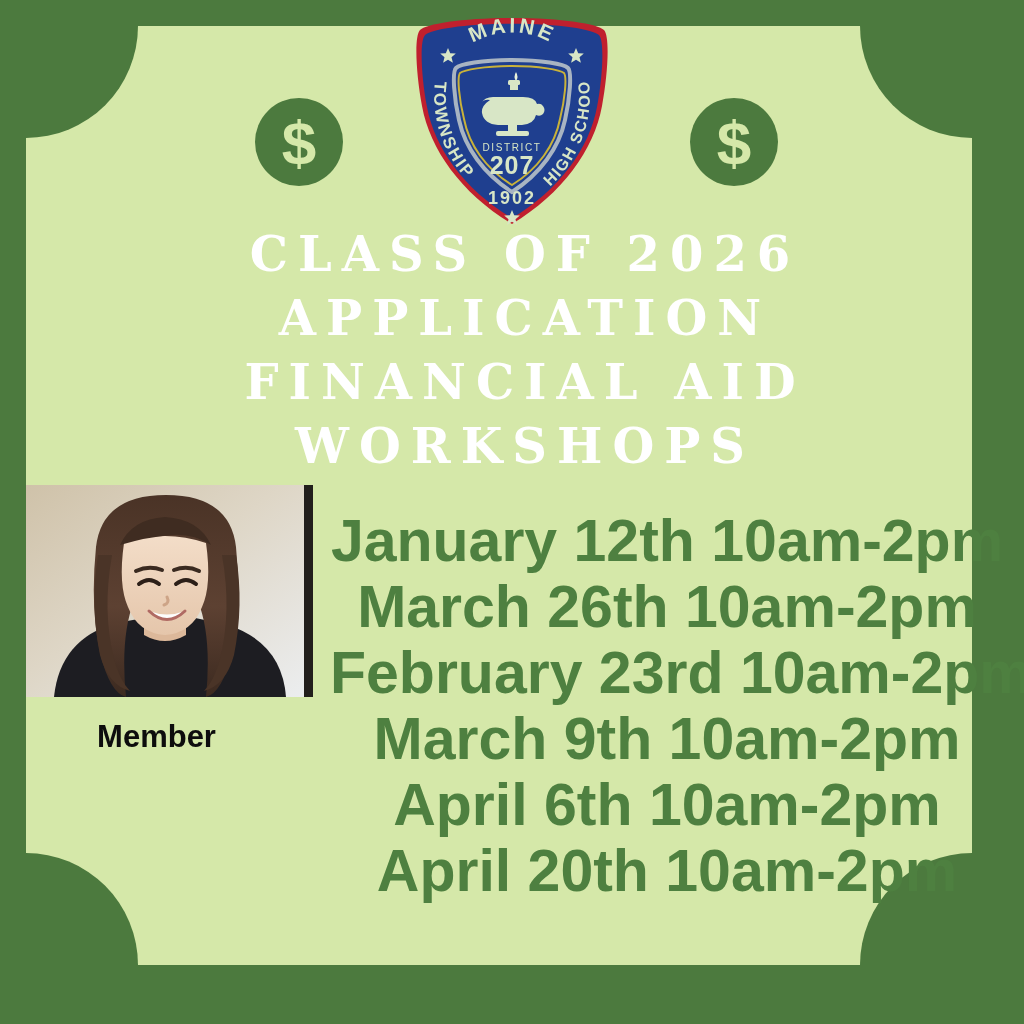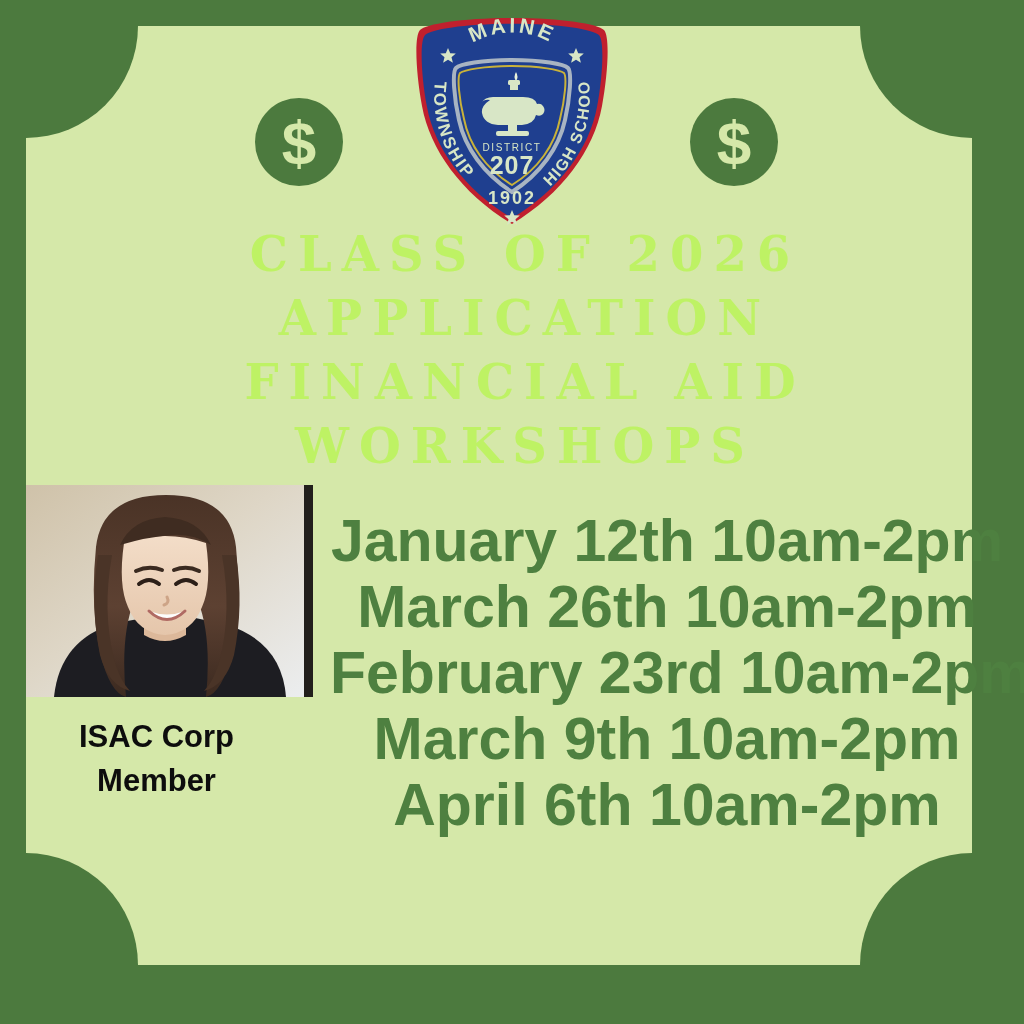--- a/index.html
+++ b/index.html
@@ -56,21 +56,21 @@
   .dollar-badge.left  { left: 255px; }
   .dollar-badge.right { left: 690px; }
 
   
   #headline {
     position: absolute;
     left: 0;
     right: 0;
     top: 222px;
     text-align: center;
-    color: #bef264;
+    color: #ffffff;
     font-family: "DejaVu Serif", serif;
     font-weight: bold;
     font-size: 48px;
     letter-spacing: 10px;
     line-height: 64px;
     text-indent: 10px;
     padding-left: 16px;
   }
   #headline .hl-line { display: block; white-space: nowrap; }
 
@@ -254,26 +254,26 @@
           <path d="M123 126 q18 16 36 0 q-18 7 -36 0 z" fill="#fdfdfd"></path>
           <path d="M123 126 q18 17 36 0" stroke="#b06a63" stroke-width="3" fill="none" stroke-linecap="round"></path>
 
           <path d="M86 70 q-10 56 2 104 q6 22 16 32 q-22 -6 -30 -36 q-10 -50 -2 -100 z" fill="#4a3427"></path>
           <path d="M196 70 q10 56 -2 104 q-6 22 -16 32 q22 -6 30 -36 q10 -50 2 -100 z" fill="#4a3427"></path>
         </g>
       </svg>
       <div class="edge-strip"></div>
     </div>
     <div id="caption">
-      <span>ISAC Corp</span>
       <span>Member</span>
     </div>
   </div>
 
   <div id="dates">
     <span class="date-line">January 12th 10am-2pm</span>
     <span class="date-line">March 26th 10am-2pm</span>
     <span class="date-line">February 23rd 10am-2pm</span>
     <span class="date-line">March 9th 10am-2pm</span>
     <span class="date-line">April 6th 10am-2pm</span>
+    <span class="date-line">April 20th  10am-2pm</span>
   </div>
 
 </div>
 
 </body></html>

